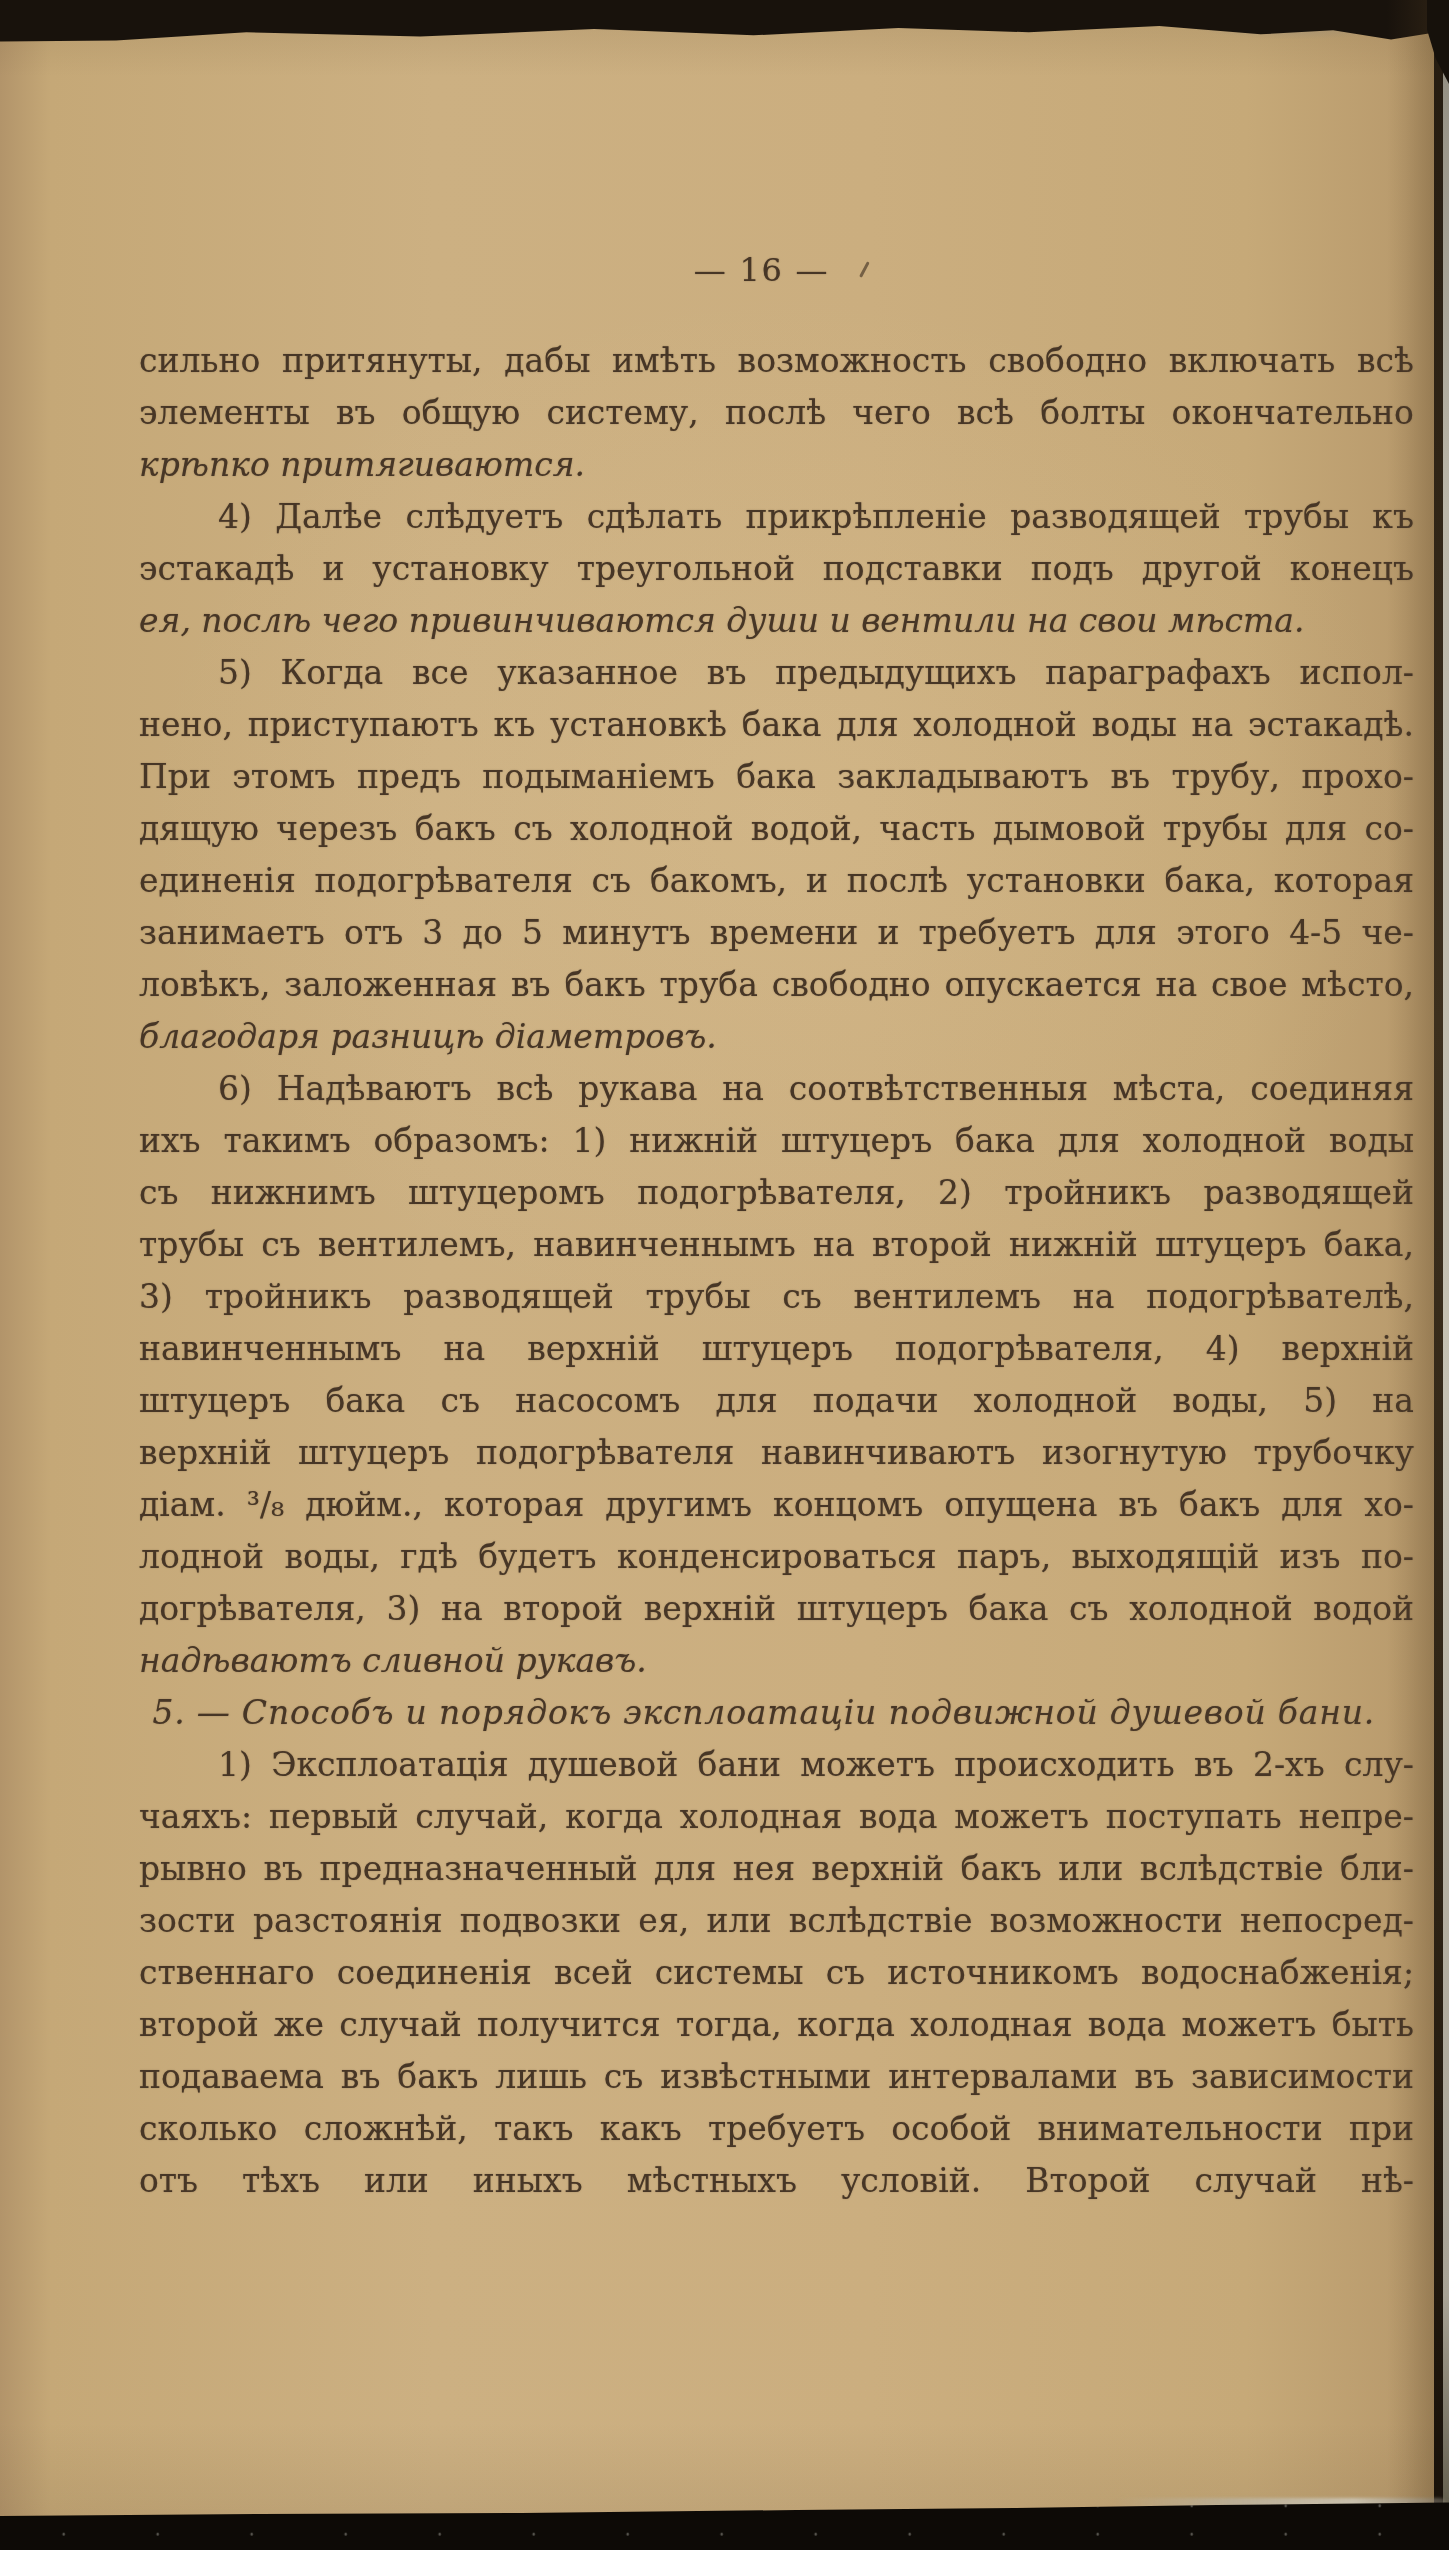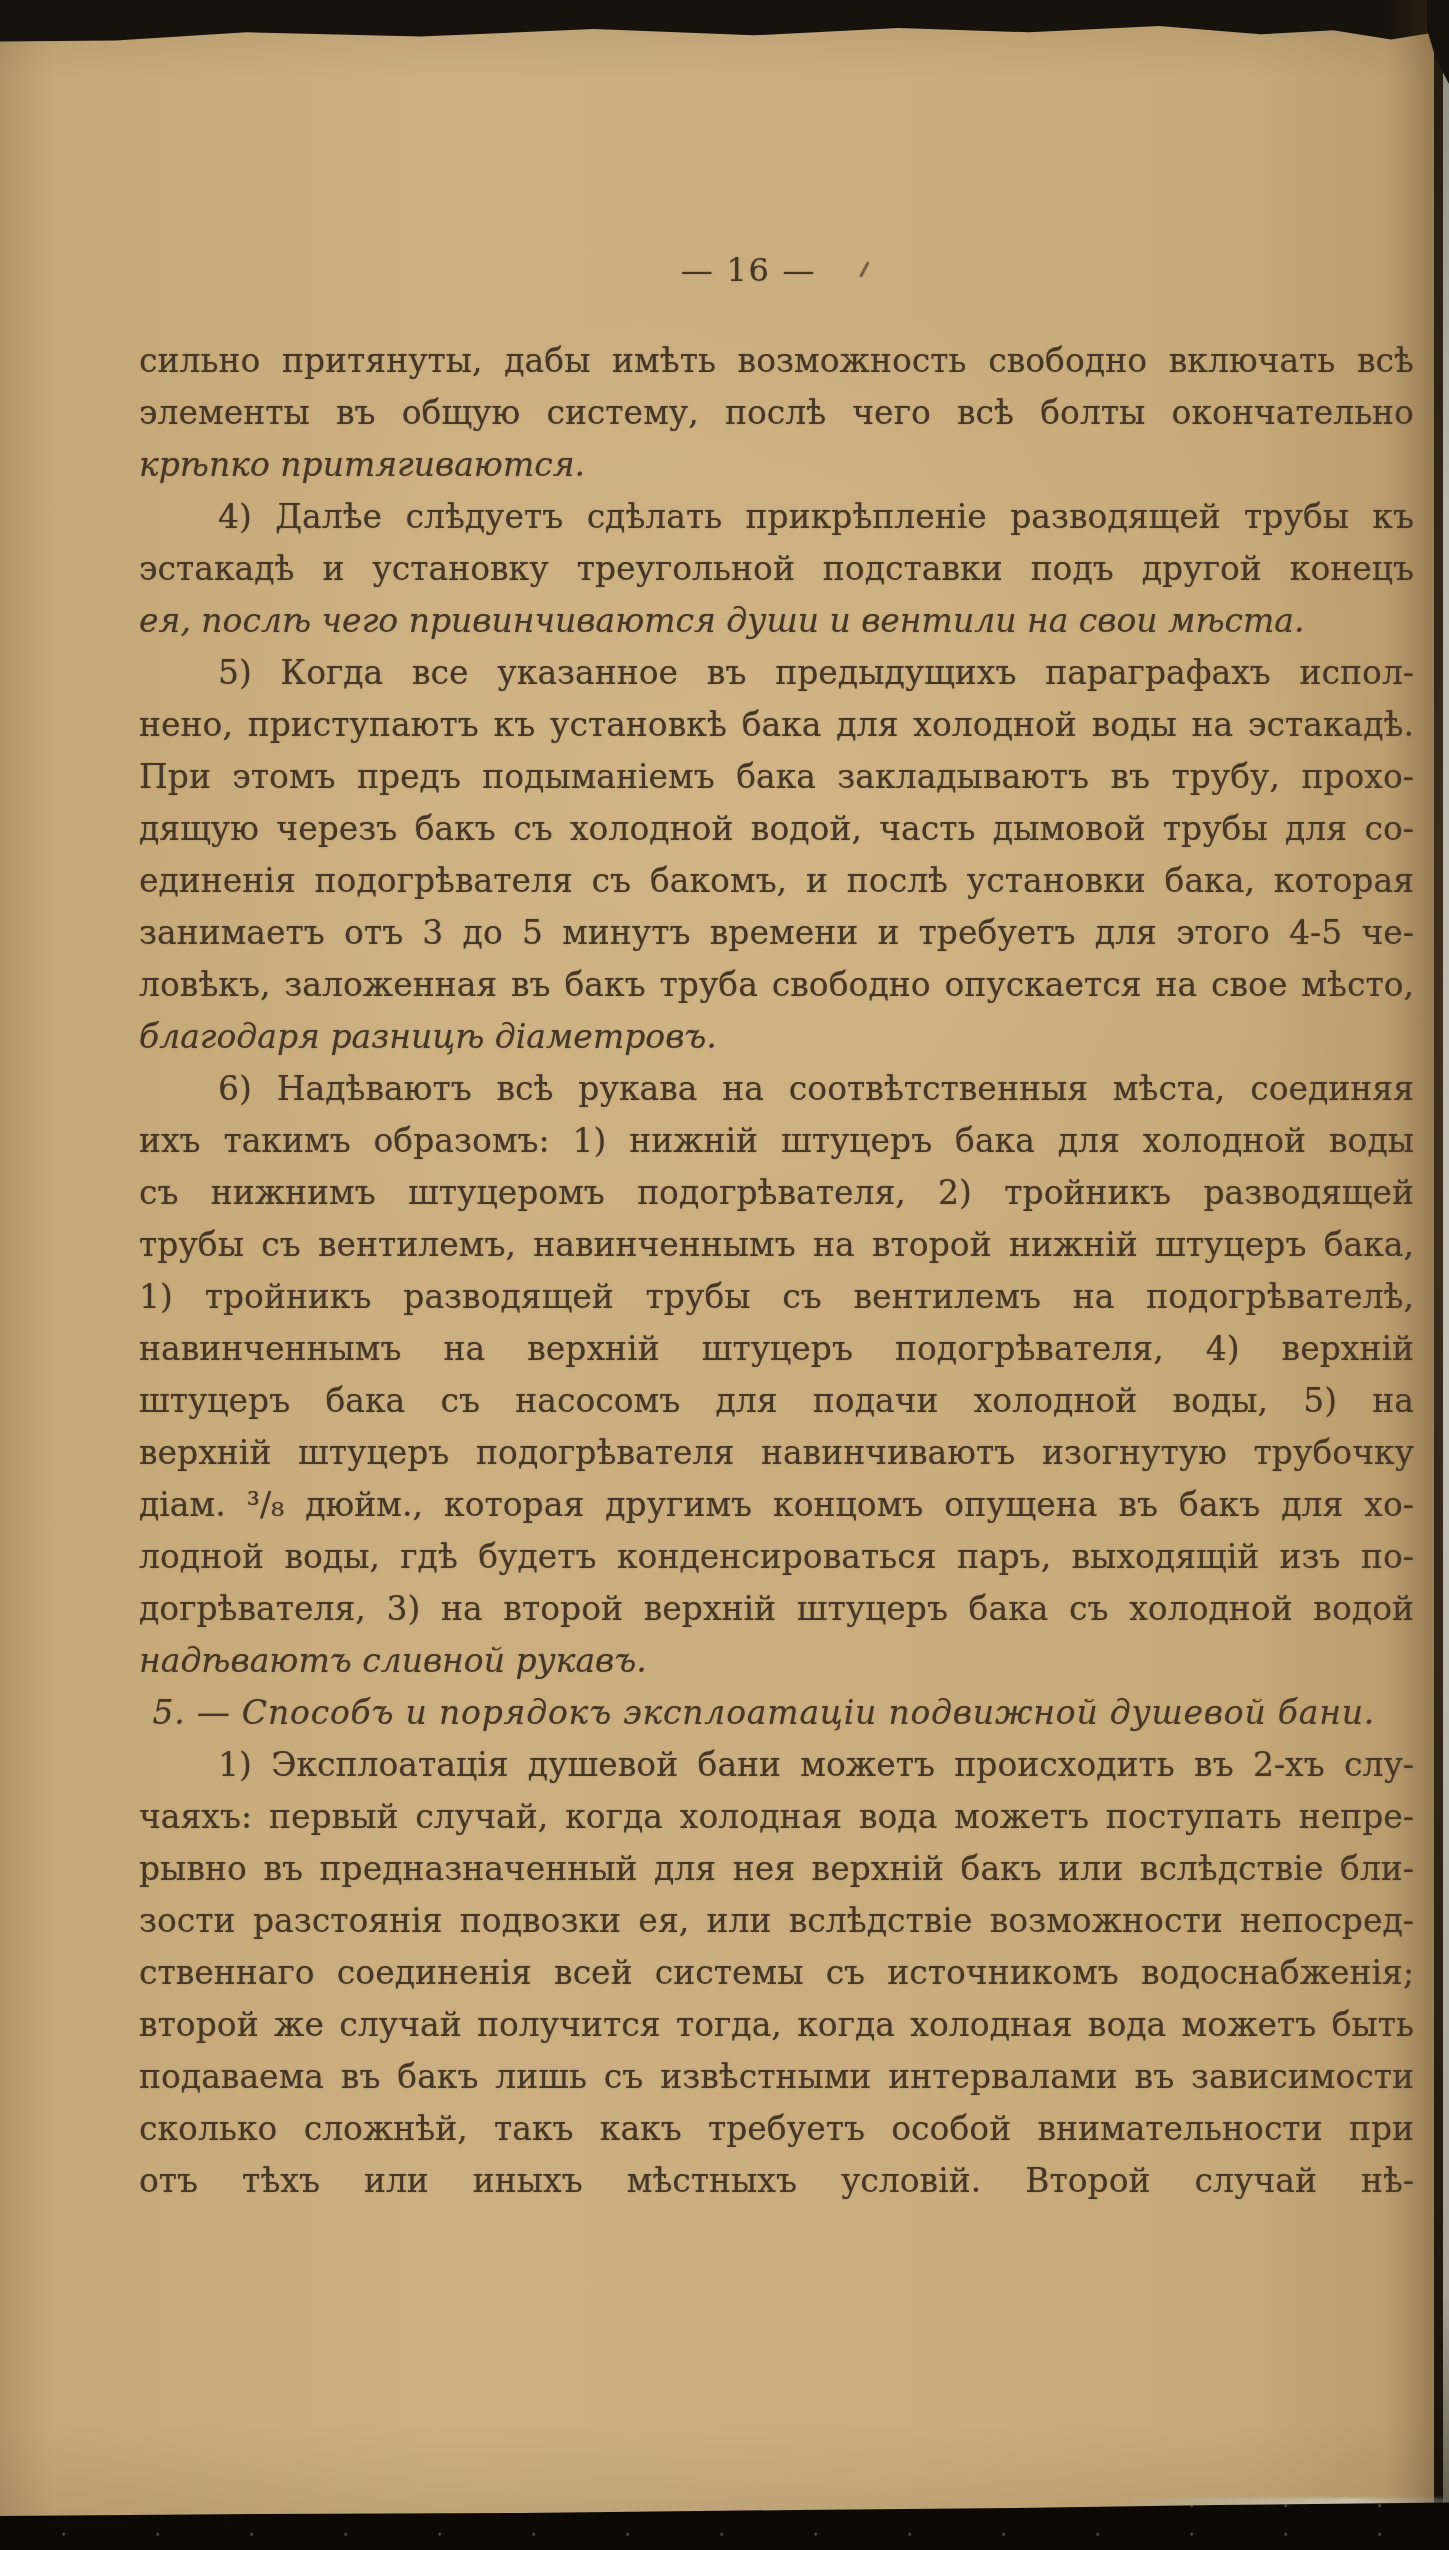--- a/index.html
+++ b/index.html
@@ -47,21 +47,21 @@
     background-position:16.7px 20px;
   }
   .bottom-smudge{
     position:absolute;bottom:35px;left:1113px;width:335px;height:16.7px;
     background:linear-gradient(90deg, rgba(175,168,150,0) 0%, rgba(185,178,160,0.75) 35%, rgba(205,200,185,0.85) 72%, rgba(120,114,100,0.5) 100%);
     border-radius:10px;
     filter:blur(1.7px);
   }
   
   .folio{
-    position:absolute;top:251px;left:104px;width:1289px;height:38px;
+    position:absolute;top:251px;left:117px;width:1289px;height:38px;
     line-height:38px;text-align:center;font-size:32px;letter-spacing:1.7px;
     text-shadow:0 0 1.2px rgba(66,50,34,0.55);
   }
   .stray-mark{
     position:absolute;top:261px;left:863px;width:2.5px;height:16.7px;
     background:rgba(70,54,38,0.65);transform:rotate(28deg);border-radius:1.7px;
   }
   .text-block{
     position:absolute;top:335px;left:139px;width:1275px;
     font-size:33px;
@@ -107,21 +107,21 @@
     <div class="ln">При этомъ предъ подыманіемъ бака закладываютъ въ трубу, прохо-</div>
     <div class="ln">дящую черезъ бакъ съ холодной водой, часть дымовой трубы для со-</div>
     <div class="ln">единенія подогрѣвателя съ бакомъ, и послѣ установки бака, которая</div>
     <div class="ln">занимаетъ отъ 3 до 5 минутъ времени и требуетъ для этого 4-5 че-</div>
     <div class="ln">ловѣкъ, заложенная въ бакъ труба свободно опускается на свое мѣсто,</div>
     <div class="ln end">благодаря разницѣ діаметровъ.</div>
     <div class="ln ind">6) Надѣваютъ всѣ рукава на соотвѣтственныя мѣста, соединяя</div>
     <div class="ln">ихъ такимъ образомъ: 1) нижній штуцеръ бака для холодной воды</div>
     <div class="ln">съ нижнимъ штуцеромъ подогрѣвателя, 2) тройникъ разводящей</div>
     <div class="ln">трубы съ вентилемъ, навинченнымъ на второй нижній штуцеръ бака,</div>
-    <div class="ln">1) тройникъ разводящей трубы съ вентилемъ на подогрѣвателѣ,</div>
+    <div class="ln">3) тройникъ разводящей трубы съ вентилемъ на подогрѣвателѣ,</div>
     <div class="ln">навинченнымъ на верхній штуцеръ подогрѣвателя, 4) верхній</div>
     <div class="ln">штуцеръ бака съ насосомъ для подачи холодной воды, 5) на</div>
     <div class="ln">верхній штуцеръ подогрѣвателя навинчиваютъ изогнутую трубочку</div>
     <div class="ln">діам. ³/₈ дюйм., которая другимъ концомъ опущена въ бакъ для хо-</div>
     <div class="ln">лодной воды, гдѣ будетъ конденсироваться паръ, выходящій изъ по-</div>
     <div class="ln">догрѣвателя, 3) на второй верхній штуцеръ бака съ холодной водой</div>
     <div class="ln end">надѣваютъ сливной рукавъ.</div>
     <div class="head">5. — Способъ и порядокъ эксплоатаціи подвижной душевой бани.</div>
     <div class="ln ind">1) Эксплоатація душевой бани можетъ происходить въ 2-хъ слу-</div>
     <div class="ln">чаяхъ: первый случай, когда холодная вода можетъ поступать непре-</div>

